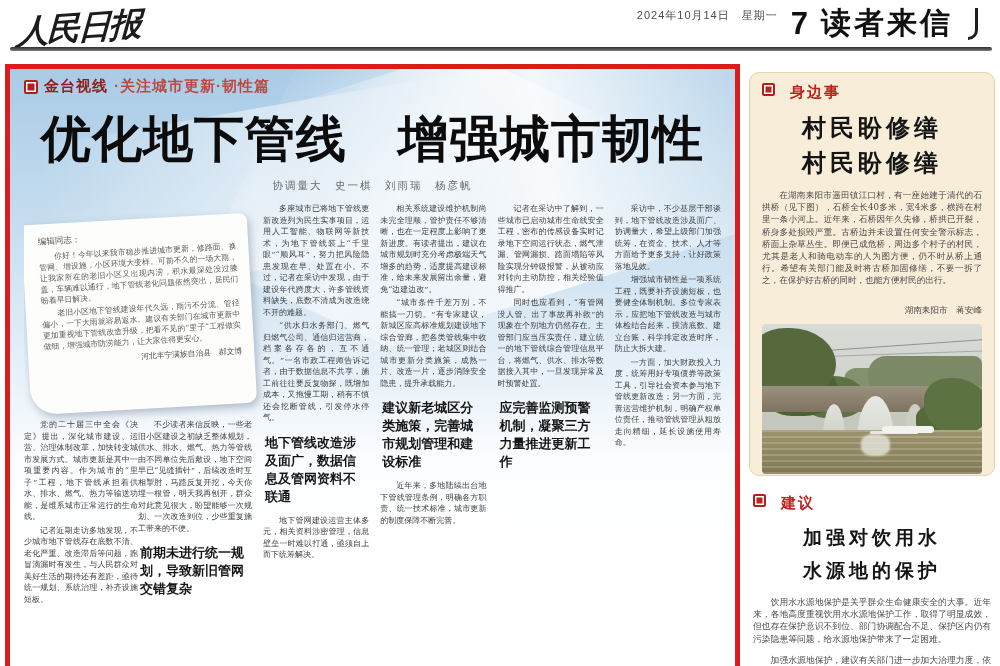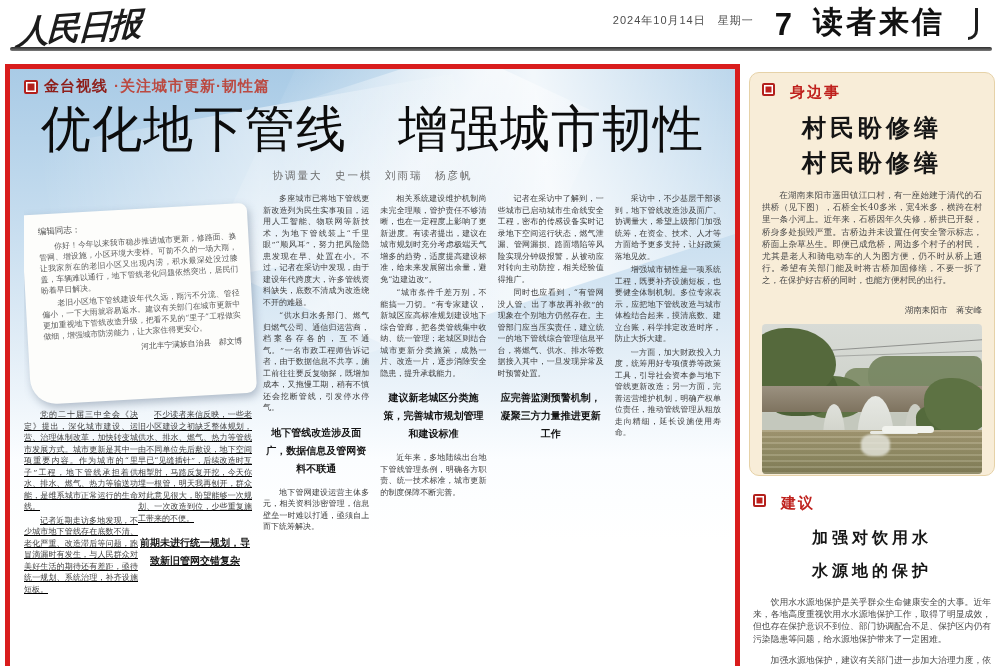--- a/index.html
+++ b/index.html
@@ -5,24 +5,24 @@
   * { margin:0; padding:0; box-sizing:border-box; }
   html,body { width:1000px; height:666px; overflow:hidden; background:#fff; }
   .page { position:relative; width:1000px; height:666px; background:#fff;
           font-family:"Liberation Sans", sans-serif; overflow:hidden; }
 
   
   .header { position:relative; height:64px; }
   .masthead { position:absolute; left:16px; top:6px; font-family:"DejaVu Serif", serif;
               font-style:italic; font-weight:bold; font-size:33px; color:#1c1c1c;
               transform:rotate(-4deg) skewX(-6deg); letter-spacing:-2px; }
-  .header-right { position:absolute; right:22px; top:8px; display:flex; align-items:center; gap:21px; }
+  .header-right { position:absolute; right:22px; top:8px; display:flex; align-items:flex-start; gap:13px; }
   .page-date { font-size:11px; color:#4c4c4c; letter-spacing:1px; padding-bottom:8px; white-space:nowrap; }
   .page-num { font-size:31px; font-weight:900; color:#111; line-height:1; }
-  .section-title { font-size:30px; font-weight:900; color:#111; letter-spacing:3px; line-height:1;font-family:Liberation Mono, monospace; }
+  .section-title { font-size:30px; font-weight:900; color:#111; letter-spacing:3px; line-height:1; }
   .section-bracket { width:10px; height:32px; border-right:3px solid #1d1d1d;
               border-bottom:3px solid #1d1d1d; border-bottom-right-radius:11px; margin-left:2px; }
   .header-rule { position:absolute; left:10px; right:8px; top:47px; height:4px;
               background:linear-gradient(#2e2e2e,#7a7a7a); border-radius:2px; }
 
   
   .content { display:flex; gap:9px; padding:0 5px; align-items:flex-start; }
 
   
   .main-box { position:relative; flex:0 0 735px; height:640px; border:5px solid #d91d1d;
@@ -35,44 +35,44 @@
               background:linear-gradient(100deg,rgba(255,255,255,0),rgba(255,255,255,.6) 50%,rgba(255,255,255,0)); }
   .streak.s3 { left:40px; top:40px; width:420px; height:160px; transform:rotate(-10deg);
               background:linear-gradient(100deg,rgba(255,255,255,0),rgba(255,255,255,.5) 50%,rgba(255,255,255,0)); }
 
   .kicker { position:relative; display:flex; align-items:center; gap:6px; z-index:2; }
   .logo-sq { width:14px; height:14px; background:#b3201c; border:2px solid #b3201c;
              box-shadow:inset 0 0 0 1.5px #fff; border-radius:2px; flex:0 0 auto; }
   .kicker-series { font-size:15px; font-weight:700; color:#8e1f1b; letter-spacing:1px; }
   .kicker-topic  { font-size:15px; font-weight:700; color:#bb4a42; letter-spacing:1px; }
 
-  .headline { position:relative; z-index:2; margin-top:6px; text-align:center;
-              font-size:50px; font-weight:400; color:#0c0c0c; letter-spacing:1px; line-height:1.1;
+  .headline { position:relative; z-index:2; margin-top:16px; text-align:center;
+              font-size:50px; font-weight:700; color:#0c0c0c; letter-spacing:1px; line-height:1.1;
               font-family:"Liberation Sans", sans-serif; }
   .byline { position:relative; z-index:2; margin-top:12px; text-align:center;
             font-size:10.5px; color:#6b6b6b; letter-spacing:2px; font-family:"DejaVu Serif", serif; }
 
   .cols { position:relative; z-index:2; display:flex; gap:11px; margin-top:10px; height:436px; overflow:hidden; }
   .col { flex:1 1 0; overflow:hidden; }
   .col-wide { flex:0 0 228px; display:flex; flex-direction:column; }
 
   .body-p { font-family:"DejaVu Serif", serif; font-size:8px; line-height:11.5px; color:#3d3d3d;
             text-align:justify; text-indent:2em; margin-bottom:2px; }
-  .crosshead { font-family:"Liberation Sans", sans-serif; font-weight:900; font-size:10px;
-            line-height:18px; color:#161616; text-align:center; margin:10px 2px 9px; }
+  .crosshead { font-family:"Liberation Sans", sans-serif; font-weight:900; font-size:13px;
+            line-height:18px; color:#161616; margin:10px 2px 9px; }
 
   
   .letter-wrap { position:relative; height:208px; margin-bottom:8px; }
   .letter { position:absolute; left:2px; right:0px; top:16px; bottom:2px; background:#fdfdfb;
             transform:rotate(-3.2deg); border-radius:4px 8px 10px 26px;
             box-shadow:2px 4px 8px rgba(60,80,110,.35); padding:12px 12px 8px 16px; }
   .letter .body-p { font-size:7.8px; line-height:11px; color:#5a5a5a; }
   .letter-salutation { font-family:"DejaVu Serif", serif; font-size:8.5px; color:#4d4d4d; margin-bottom:3px; }
   .letter-sig { font-family:"DejaVu Serif", serif; font-size:7.8px; color:#4d4d4d; text-align:right; margin-top:4px; }
-  .sub-cols { display:flex; gap:0; flex:1; overflow:hidden;text-decoration:underline; }
+  .sub-cols { display:flex; gap:0; flex:1; overflow:hidden; }
   .sub-col { flex:1 1 0; overflow:hidden; }
 
   
   .sidebar { flex:1 1 auto; height:700px; overflow:hidden; padding-top:8px; }
   .cream-box { background:#f8edd8; border:1px solid #e6d2a8; border-radius:10px;
                padding:10px 12px 12px; height:404px; }
   .sec-label { display:flex; align-items:flex-start; gap:15px; }
   .sec-label .logo-sq { width:13px; height:13px; background:#bf211d; }
   .sec-label-text { font-size:15px; font-weight:900; color:#bf211d; letter-spacing:2px; }
   .side-title { font-family:"DejaVu Serif", serif; font-weight:900; text-align:center;
@@ -101,21 +101,21 @@
   .ph-water { position:absolute; left:0; right:0; bottom:0; height:44px;
            background:linear-gradient(#a59a74,#8f8a62 70%,#837e58); }
   .ph-water::after { content:""; position:absolute; inset:0;
            background:repeating-linear-gradient(180deg, rgba(255,255,255,.12) 0 2px, rgba(0,0,0,.05) 2px 6px); }
   .ph-reflect { position:absolute; left:45%; bottom:18px; width:13%; height:22px; background:rgba(235,236,230,.75);
            border-radius:40%; filter:blur(1px); }
   .ph-foam { position:absolute; right:22%; top:102px; width:52px; height:7px; background:#f2f3ee; border-radius:4px;
            box-shadow:-14px 3px 0 -2px #e8e9e3; }
 
   .suggest { padding:2px 4px 0; margin-top:16px; }
-  .suggest .side-title { font-size:16px; line-height:33px;text-align:center; }
+  .suggest .side-title { font-size:19px; line-height:33px;text-align:center; }
   .suggest .side-body { font-size:8.8px; }
 </style>
 </head>
 <body>
 
 <div class="page">
 
   <div class="header">
     <div class="masthead">人民日报</div>
     <div class="header-right">

